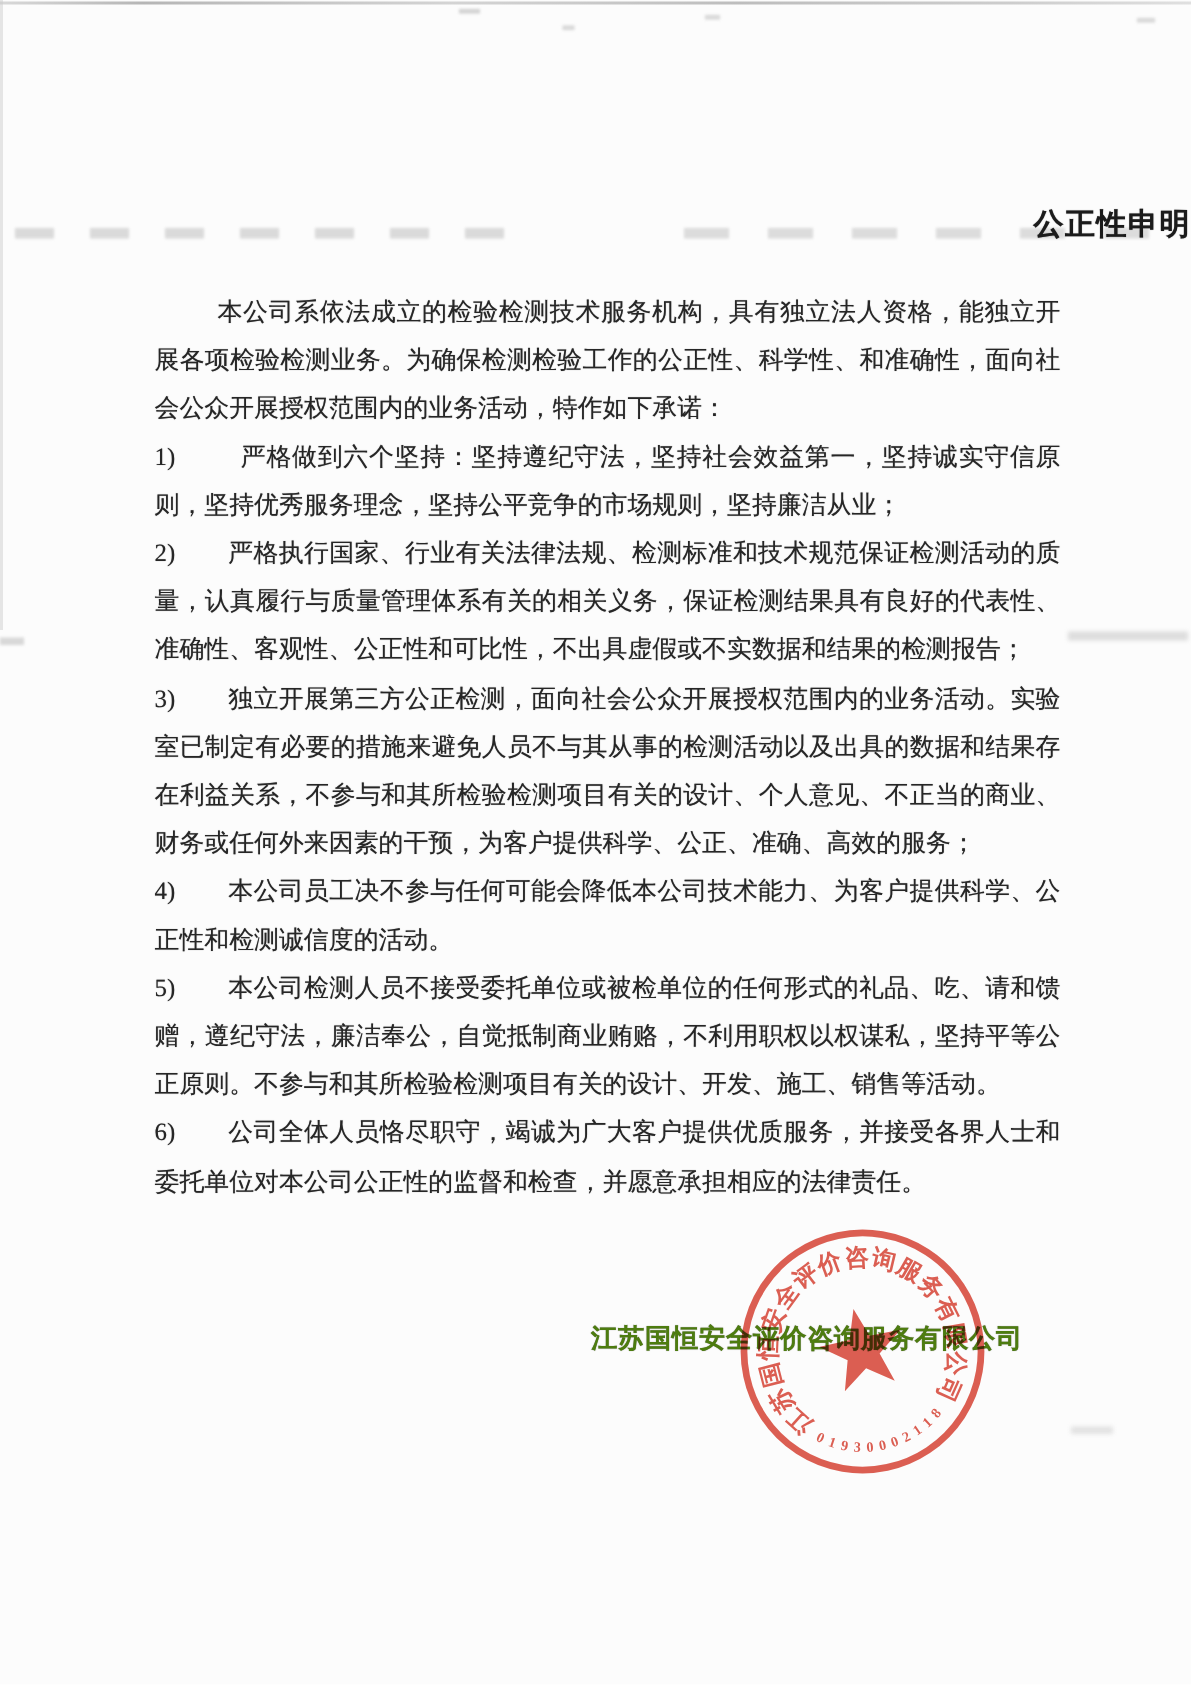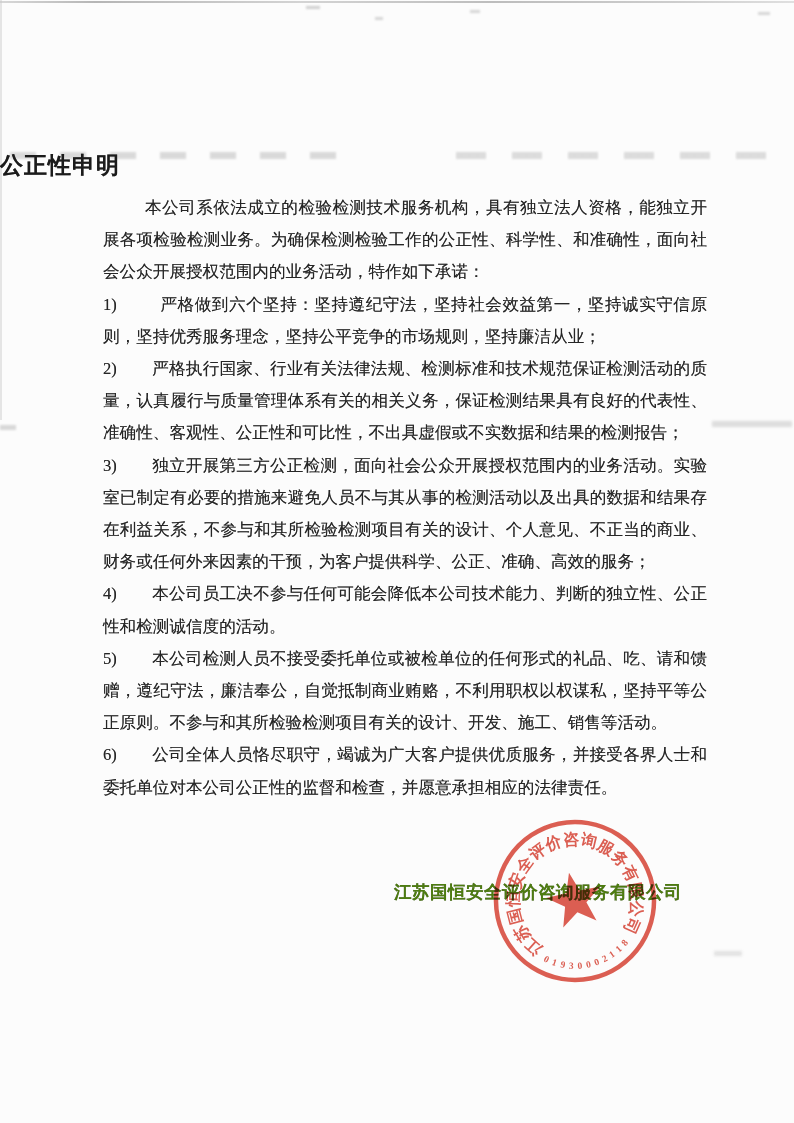--- a/index.html
+++ b/index.html
@@ -27,22 +27,22 @@
     filter:blur(1px); }
   .dash-far-right { left:712px; top:421px; width:80px; height:6px; background:rgba(150,150,150,.30); filter:blur(1.5px); }
   .dash-far-left { left:0; top:425px; width:16px; height:5px; background:rgba(150,150,150,.35); filter:blur(1px); }
   .smudge-stamp-right { left:714px; top:951px; width:28px; height:5px; background:rgba(160,160,160,.28); filter:blur(1.5px); }
   .speck1 { left:306px; top:6px; width:14px; height:3px; background:rgba(130,130,130,.35); filter:blur(1px); }
   .speck2 { left:470px; top:10px; width:10px; height:3px; background:rgba(130,130,130,.30); filter:blur(1px); }
   .speck3 { left:375px; top:17px; width:8px; height:3px; background:rgba(130,130,130,.30); filter:blur(1px); }
   .speck4 { left:758px; top:12px; width:12px; height:3px; background:rgba(130,130,130,.30); filter:blur(1px); }
 
   .title {
-    position:absolute; top:150px; left:0; width:100%;
-    text-align:left; font-size:23px; font-weight:700; color:#1b1b1b;
+    position:absolute; top:136px; left:0; width:100%;
+    text-align:right; font-size:20px; font-weight:700; color:#1b1b1b;
     letter-spacing:1px;
     text-shadow:0 0 0.6px rgba(30,30,30,.65);
   }
   .content {
     position:absolute; left:103px; top:192px; width:604px;
     font-size:16.6px; line-height:32.2px;
     text-align:justify; color:#262626;
     text-shadow:0 0 0.6px rgba(40,40,40,.6);
   }
   .intro { text-indent:42px; }
@@ -86,21 +86,21 @@
 
   <div class="content">
     <p class="intro">本公司系依法成立的检验检测技术服务机构，具有独立法人资格，能独立开展各项检验检测业务。为确保检测检验工作的公正性、科学性、和准确性，面向社会公众开展授权范围内的业务活动，特作如下承诺：</p>
     <div id="items-container">
   <div class="item"><span class="item-num">1)</span><span class="item-text">严格做到六个坚持：坚持遵纪守法，坚持社会效益第一，坚持诚实守信原则，坚持优秀服务理念，坚持公平竞争的市场规则，坚持廉洁从业；</span></div>
 
   <div class="item"><span class="item-num">2)</span><span class="item-text">严格执行国家、行业有关法律法规、检测标准和技术规范保证检测活动的质量，认真履行与质量管理体系有关的相关义务，保证检测结果具有良好的代表性、准确性、客观性、公正性和可比性，不出具虚假或不实数据和结果的检测报告；</span></div>
 
   <div class="item"><span class="item-num">3)</span><span class="item-text">独立开展第三方公正检测，面向社会公众开展授权范围内的业务活动。实验室已制定有必要的措施来避免人员不与其从事的检测活动以及出具的数据和结果存在利益关系，不参与和其所检验检测项目有关的设计、个人意见、不正当的商业、财务或任何外来因素的干预，为客户提供科学、公正、准确、高效的服务；</span></div>
 
-  <div class="item"><span class="item-num">4)</span><span class="item-text">本公司员工决不参与任何可能会降低本公司技术能力、判断的独立性、公正性和检测诚信度的活动。</span></div>
+  <div class="item"><span class="item-num">4)</span><span class="item-text">本公司员工决不参与任何可能会降低本公司技术能力、为客户提供科学、公正性和检测诚信度的活动。</span></div>
 
   <div class="item"><span class="item-num">5)</span><span class="item-text">本公司检测人员不接受委托单位或被检单位的任何形式的礼品、吃、请和馈赠，遵纪守法，廉洁奉公，自觉抵制商业贿赂，不利用职权以权谋私，坚持平等公正原则。不参与和其所检验检测项目有关的设计、开发、施工、销售等活动。</span></div>
 
   <div class="item"><span class="item-num">6)</span><span class="item-text">公司全体人员恪尽职守，竭诚为广大客户提供优质服务，并接受各界人士和委托单位对本公司公正性的监督和检查，并愿意承担相应的法律责任。</span></div>
 </div>
   </div>
 
   <div class="sig-company">江苏国恒安全评价咨询服务有限公司</div>
 
   <svg id="stamp-svg" class="stamp" width="176" height="176" viewBox="0 0 176 176">

